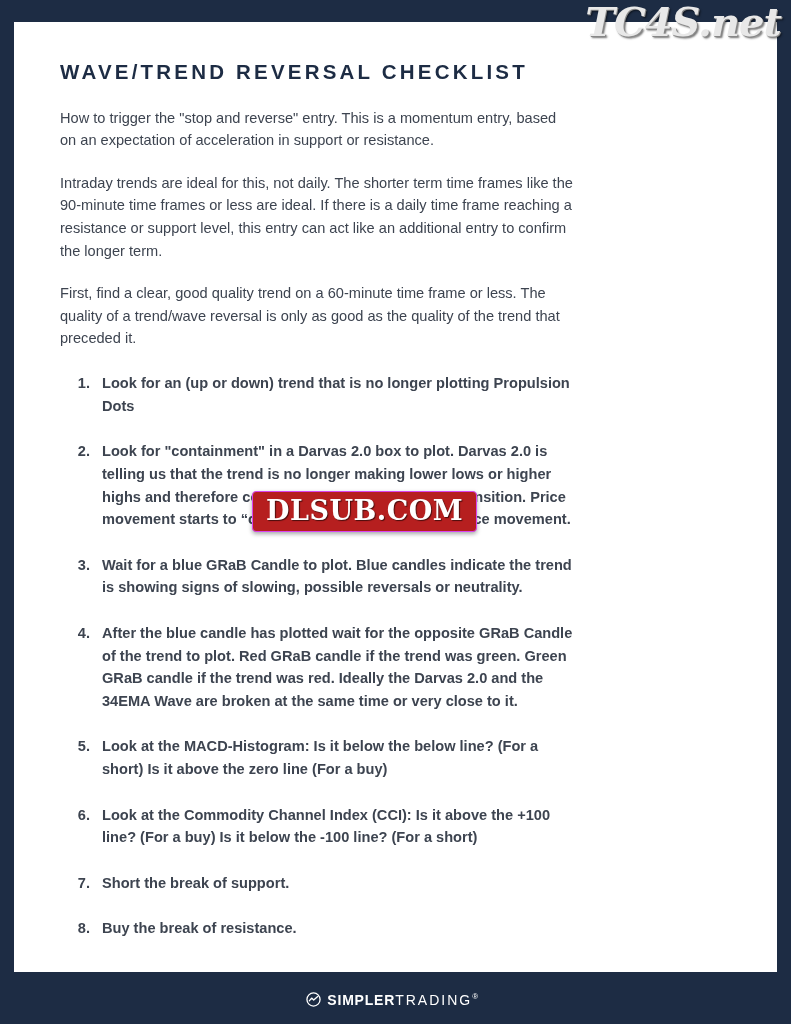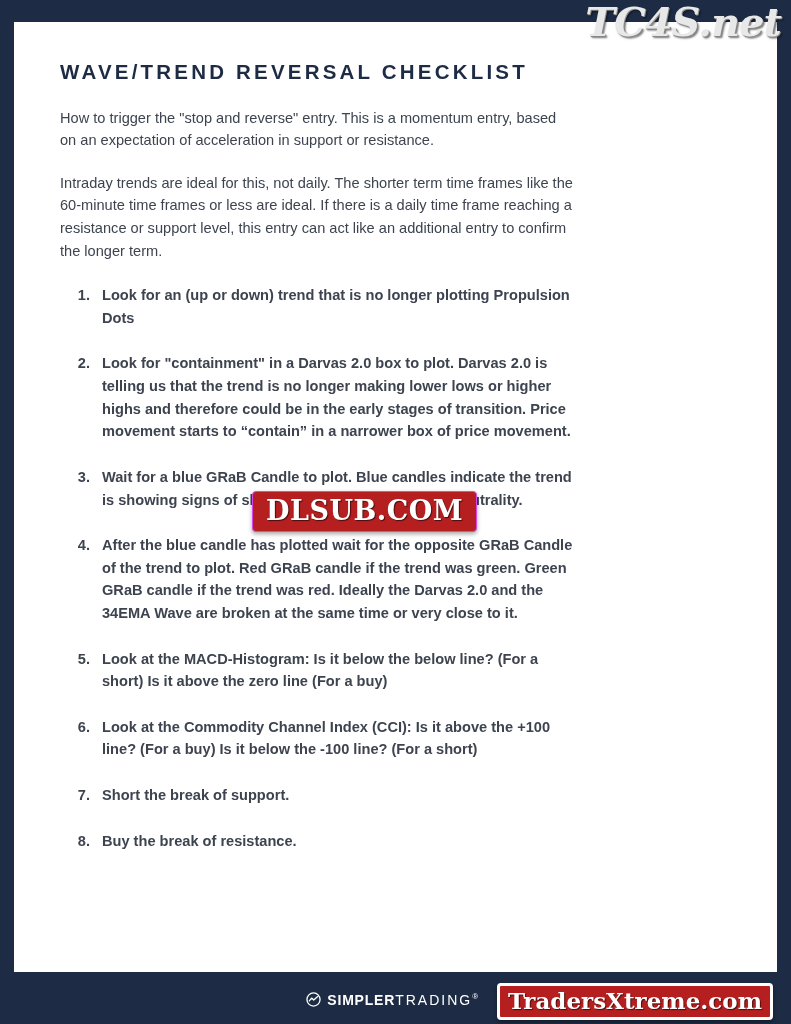--- a/index.html
+++ b/index.html
@@ -206,21 +206,22 @@
   <div class="top-bar"></div>
   <div class="left-bar"></div>
   <div class="right-bar"></div>
   <div class="bottom-bar"></div>
 
   <div class="content">
 
     <h1 class="doc-title">WAVE/TREND REVERSAL CHECKLIST</h1>
 
     <p class="para">How to trigger the "stop and reverse" entry. This is a momentum entry, based on an expectation of acceleration in support or resistance.</p>
-    <p class="para">Intraday trends are ideal for this, not daily. The shorter term time frames like the 60-minute time frames or less are ideal. If there is a daily time frame reaching a resistance or support level, this entry can act like an additional entry to confirm the longer term.</p>
+    <p class="para">Intraday trends are ideal for this, not daily. The shorter term time frames like the 90-minute time frames or less are ideal. If there is a daily time frame reaching a resistance or support level, this entry can act like an additional entry to confirm the longer term.</p>
+    <p class="para">First, find a clear, good quality trend on a 60-minute time frame or less. The quality of a trend/wave reversal is only as good as the quality of the trend that preceded it.</p>
 
     <ol class="checklist">
       <li>Look for an (up or down) trend that is no longer plotting Propulsion Dots</li>
       <li>Look for "containment" in a Darvas 2.0 box to plot. Darvas 2.0 is telling us that the trend is no longer making lower lows or higher highs and therefore could be in the early stages of transition. Price movement starts to “contain” in a narrower box of price movement.</li>
       <li>Wait for a blue GRaB Candle to plot. Blue candles indicate the trend is showing signs of slowing, possible reversals or neutrality.</li>
       <li>After the blue candle has plotted wait for the opposite GRaB Candle of the trend to plot. Red GRaB candle if the trend was green. Green GRaB candle if the trend was red. Ideally the Darvas 2.0 and the 34EMA Wave are broken at the same time or very close to it.</li>
       <li>Look at the MACD-Histogram: Is it below the below line? (For a short) Is it above the zero line (For a buy)</li>
       <li>Look at the Commodity Channel Index (CCI): Is it above the +100 line? (For a buy) Is it below the -100 line? (For a short)</li>
       <li>Short the break of support.</li>
       <li>Buy the break of resistance.</li>
@@ -236,17 +237,14 @@
       </svg>
     </span><span class="b1">SIMPLER</span><span class="b2">TRADING</span><span class="reg">®</span>
   </div>
 
   <div class="wm-top">TC4S.net</div>
 
   <div class="wm-mid">
     <span>DLSUB.COM</span>
   </div>
 
-  <div class="wm-foot">
-    <span>TradersXtreme.com</span>
-  </div>
 
 </div>
 
 </body></html>

